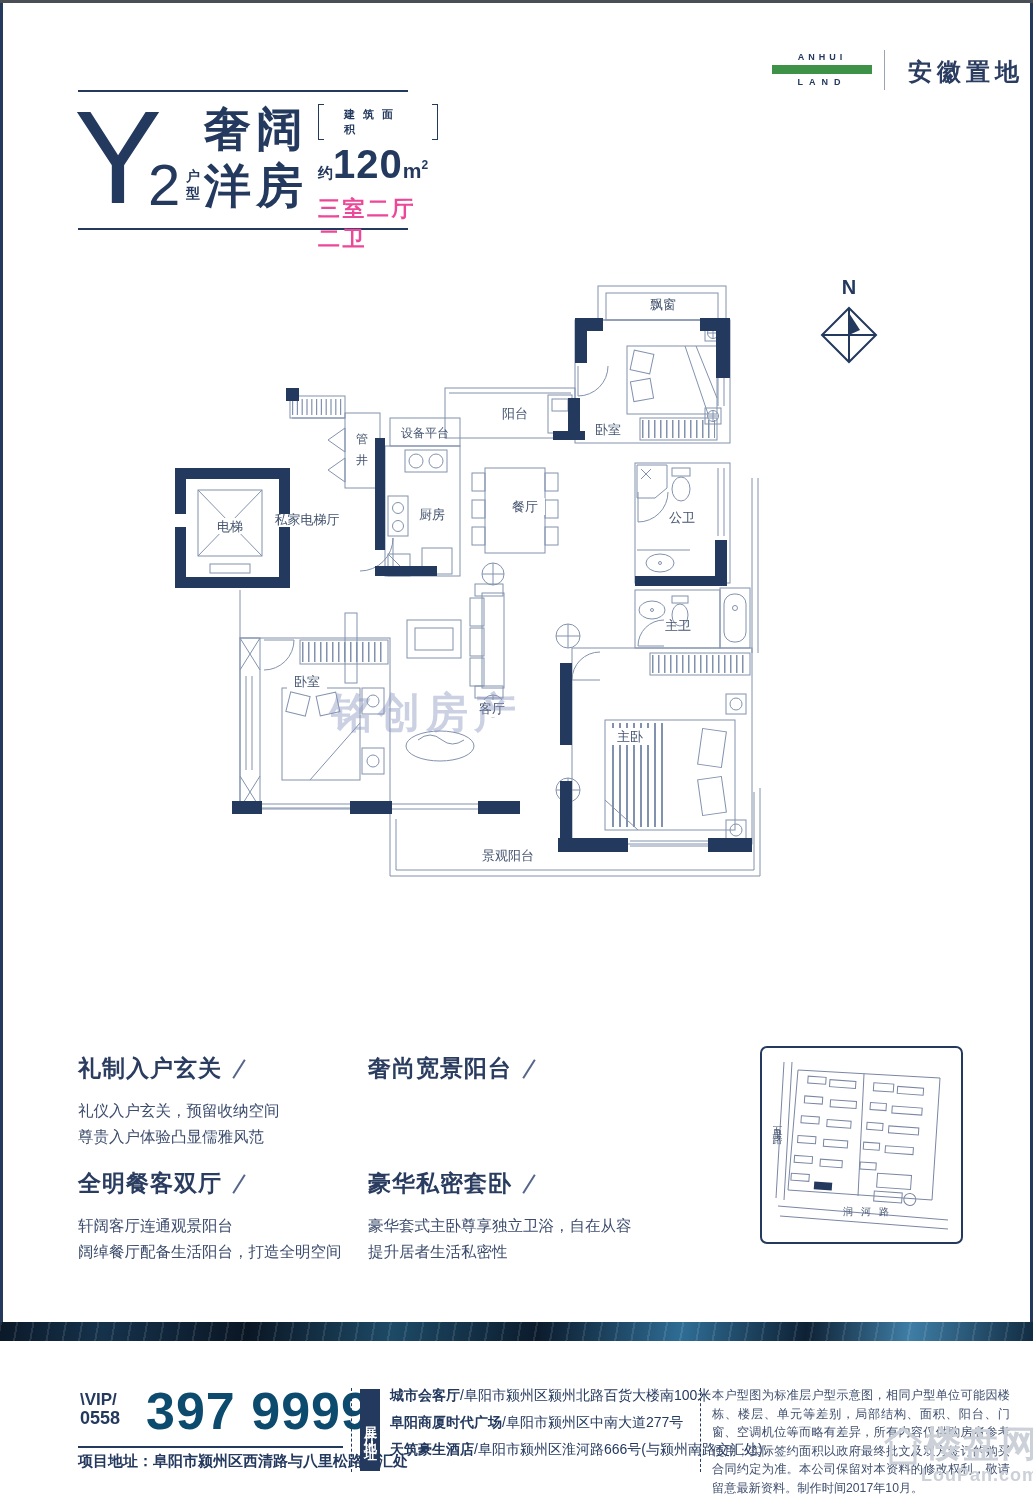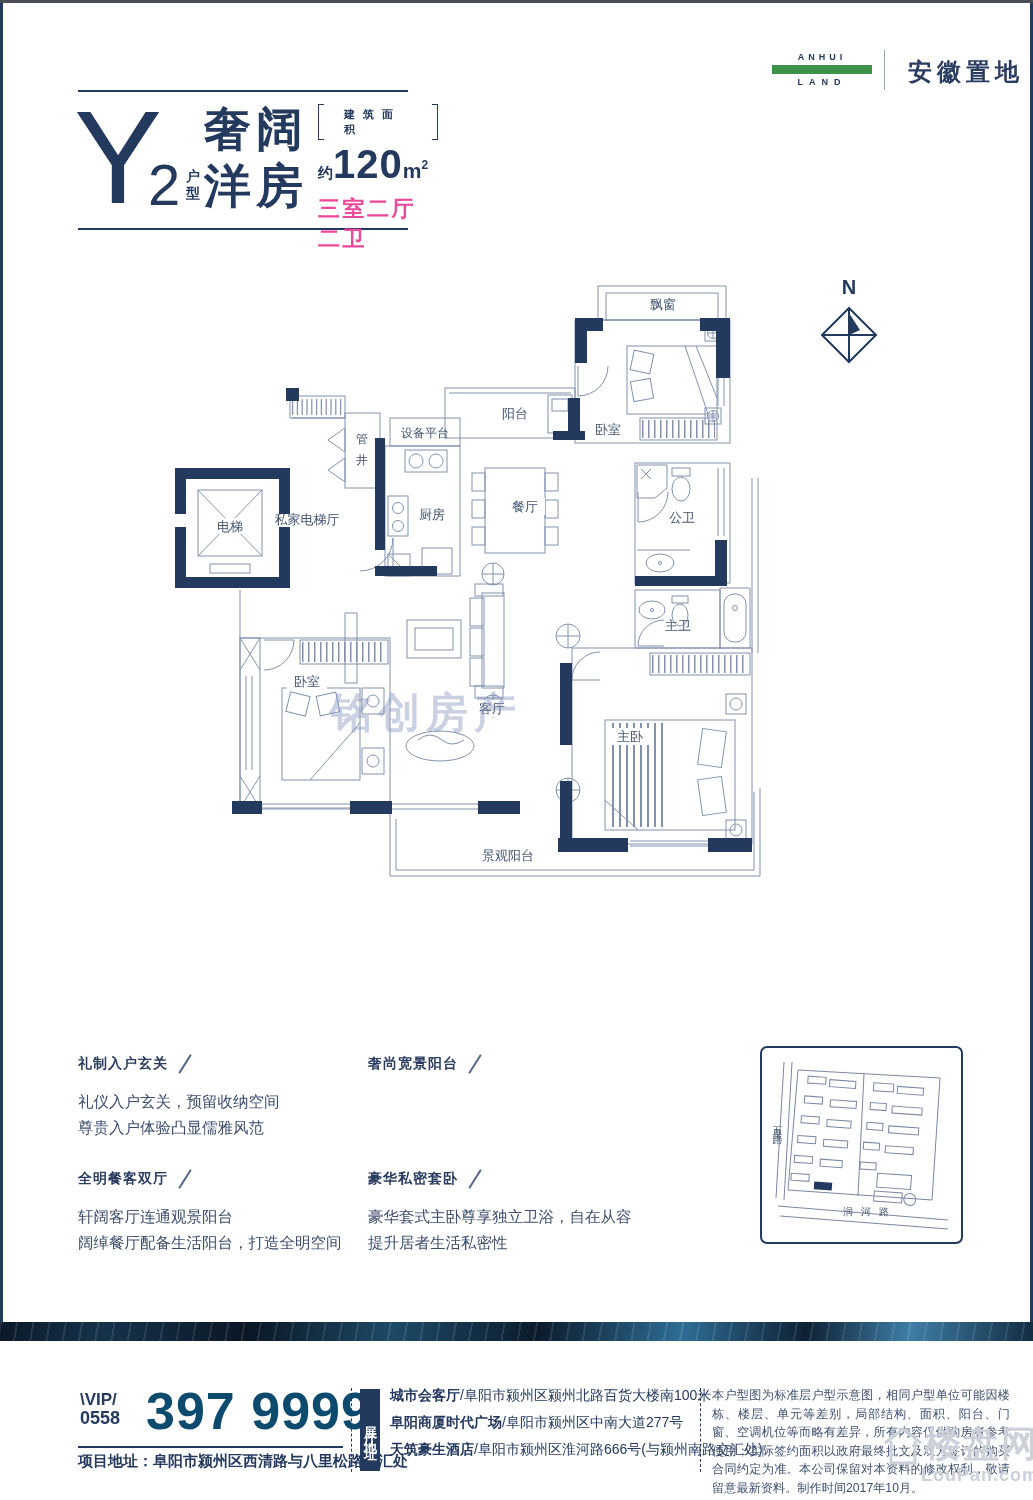--- a/index.html
+++ b/index.html
@@ -34,21 +34,21 @@
   .sup2{font-size:12px;font-weight:700;position:relative;top:-9px;}
   .layout{margin-top:10px;font-size:22px;font-weight:600;letter-spacing:2.5px;color:#ec4899;}
   
   .plan-svg{left:160px;top:268px;}
   svg text{font-family:"Liberation Sans","DejaVu Sans",sans-serif;}
   .rm{font-size:13px;fill:#44546f;text-anchor:middle;}
   .rms{font-size:12px;fill:#44546f;text-anchor:middle;}
   .plan-watermark{left:330px;top:685px;font-size:42px;font-weight:800;letter-spacing:6px;color:rgba(130,146,185,0.42);}
   
   .feat{width:300px;}
-  .feat-title{font-size:14px;font-weight:800;color:#2a3c5f;letter-spacing:1px;display:flex;align-items:center;}
+  .feat-title{font-size:23px;font-weight:800;color:#2a3c5f;letter-spacing:1px;display:flex;align-items:center;}
   .slash{display:inline-block;width:2px;height:22px;background:#55central;background:#55658a;transform:rotate(32deg);margin-left:16px;}
   .feat-body{margin-top:14px;font-size:15.5px;line-height:26px;color:#3d4d6d;}
   
   .map-box{left:760px;top:1046px;width:199px;height:194px;border:2px solid #24395e;border-radius:7px;background:#fff;}
   .map-road-left{left:770px;top:1118px;writing-mode:vertical-rl;font-size:10px;letter-spacing:4px;color:#44546f;}
   .map-road-bottom{left:843px;top:1205px;font-size:10px;letter-spacing:8px;color:#44546f;}
   
   .wave{left:0;top:1322px;width:1033px;height:19px;
     background:linear-gradient(95deg,#0b1929 0%,#15324b 10%,#0a1624 24%,#1d4a66 38%,#0b1b2c 52%,#2f6d95 66%,#0e2134 78%,#3f7ea6 88%,#122c42 100%);}
   .wave::after{content:"";position:absolute;inset:0;

